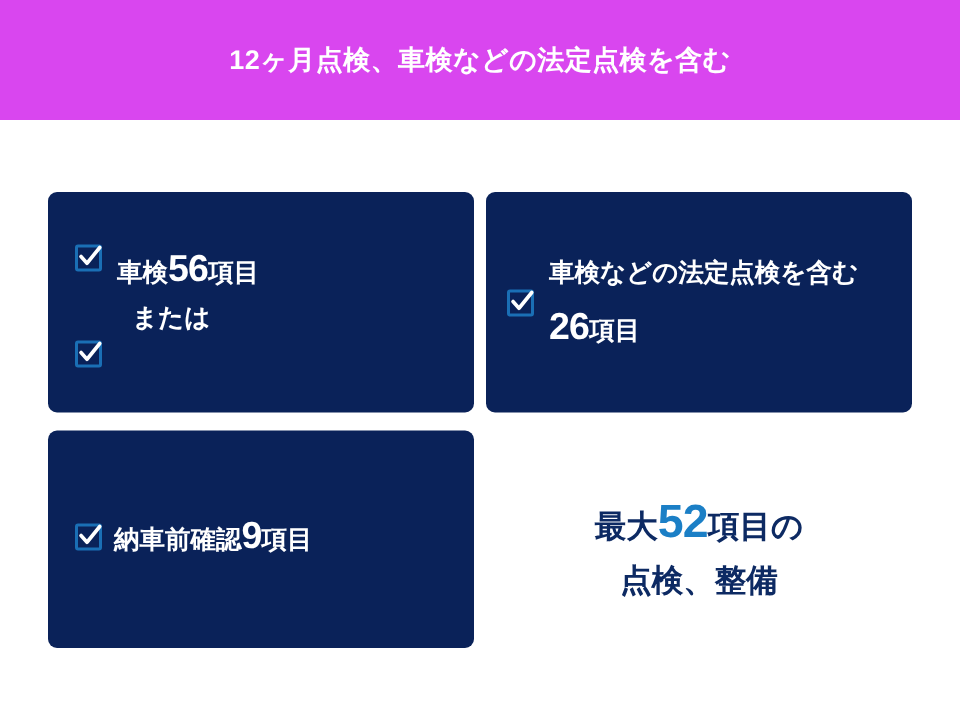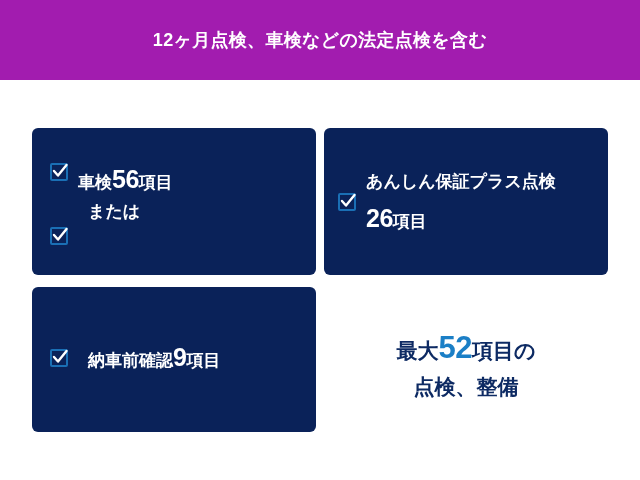--- a/index.html
+++ b/index.html
@@ -21,21 +21,21 @@
     background: #ffffff;
   }
 
   
   .header-band {
     position: absolute;
     left: 0;
     top: 0;
     width: 640px;
     height: 80px;
-    background: #a21caf;
+    background: #d946ef;
     display: flex;
     flex-direction: column;
     align-items: center;
     justify-content: center;
   }
   .header-line {
     color: #ffffff;
     font-size: 18px;
     font-weight: bold;
     line-height: 25px;
@@ -141,21 +141,21 @@
   
   .c3-body {
     position: absolute;
     left: 18px;
     top: 56px;
     right: 10px;
     display: flex;
     align-items: center;
   }
   .c3-body .txt {
-    margin-left: 20px;
+    margin-left: 8px;
     color: #ffffff;
     font-weight: bold;
     font-size: 17px;
     white-space: nowrap;
   }
 
   
   .summary {
     position: absolute;
     left: 324px;
@@ -213,21 +213,21 @@
   </div>
 
   <div class="card card-2">
     <div class="c2-body">
       <span class="checkbox">
         <svg viewBox="0 0 18 18" aria-hidden="true">
           <polyline points="3,9 7,13.5 15.5,3" fill="none" stroke="#ffffff" stroke-width="2.4" stroke-linecap="round" stroke-linejoin="round"></polyline>
         </svg>
       </span>
       <span class="c2-lines">
-        <span class="c2-line">あんしん保証プラス点検</span>
+        <span class="c2-line">車検などの法定点検を含む</span>
         <span class="c2-line"><span class="num-lg">26</span><span>項目</span></span>
       </span>
     </div>
   </div>
 
   <div class="card card-3">
     <div class="c3-body">
       <span class="checkbox">
         <svg viewBox="0 0 18 18" aria-hidden="true">
           <polyline points="3,9 7,13.5 15.5,3" fill="none" stroke="#ffffff" stroke-width="2.4" stroke-linecap="round" stroke-linejoin="round"></polyline>

